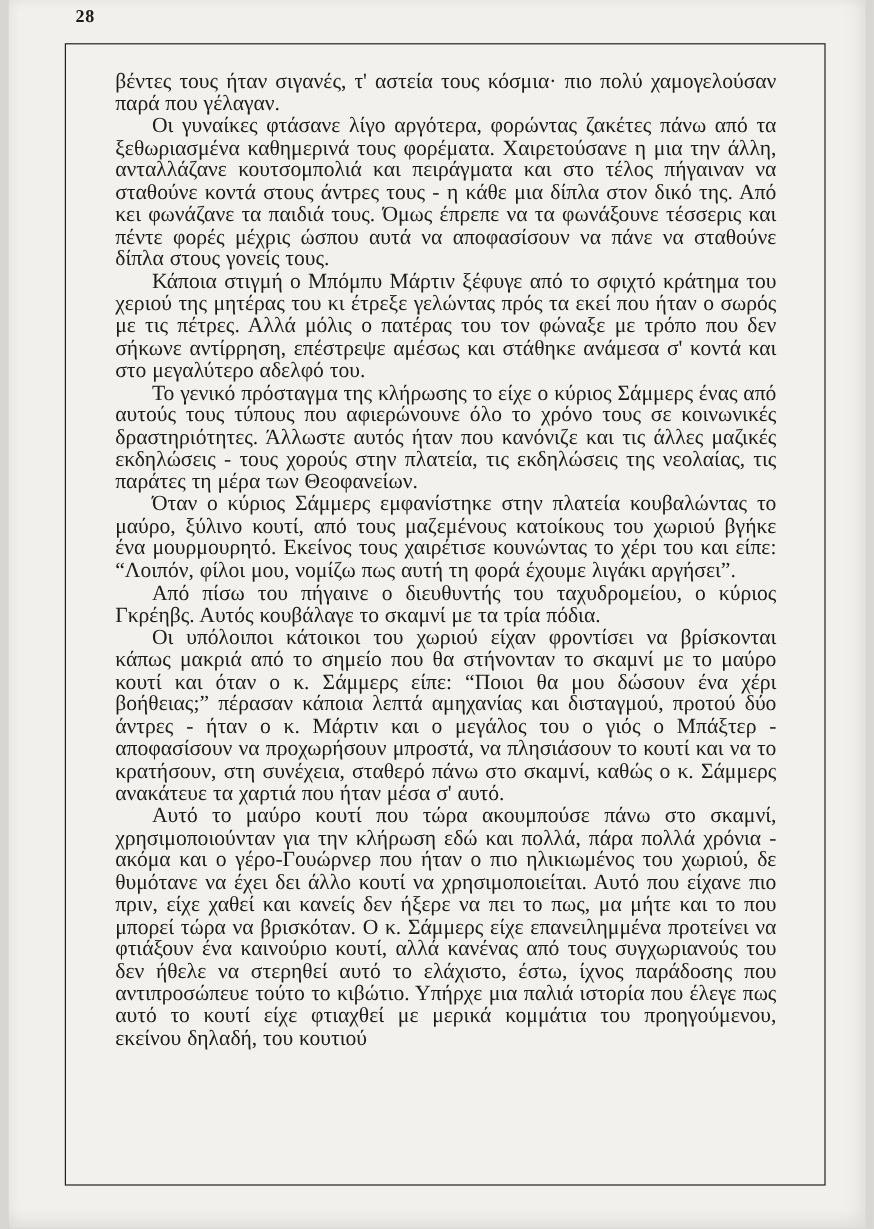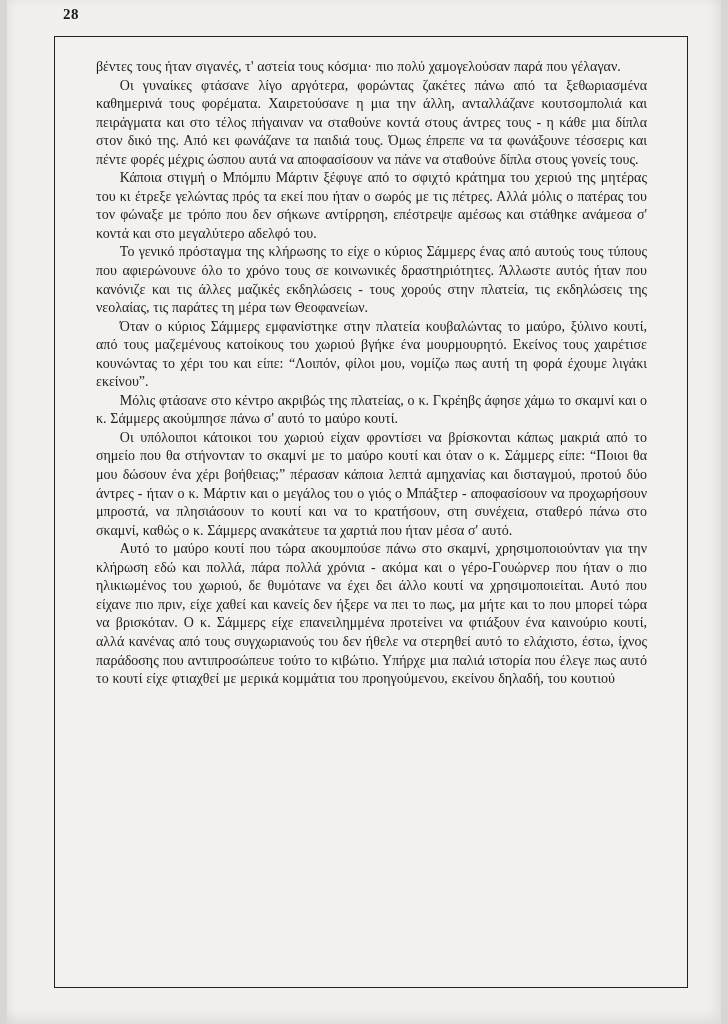--- a/index.html
+++ b/index.html
@@ -35,21 +35,21 @@
     border: 1.5px solid #222;
     box-sizing: border-box;
     background: #f3f1ed;
   }
   .text-block {
     box-sizing: border-box;
     width: 100%;
     height: 100%;
     padding: 21px 40px 18px 41px;
     color: #1c1c1c;
-    font-size: 14px;
+    font-size: 18px;
     line-height: 18.55px;
     text-align: justify;
     overflow: hidden;
   }
   .text-block p {
     margin: 0;
     padding: 0;
     text-indent: 1.7em;
     word-spacing: 0.02em;
   }
@@ -61,19 +61,19 @@
 <body>
 
 <div class="scan-page">
   <div class="page-number">28</div>
   <div class="text-frame">
     <div class="text-block">
       <p class="first">βέντες τους ήταν σιγανές, τ' αστεία τους κόσμια· πιο πολύ χαμογελούσαν παρά που γέλαγαν.</p>
       <p>Οι γυναίκες φτάσανε λίγο αργότερα, φορώντας ζακέτες πάνω από τα ξεθωριασμένα καθημερινά τους φορέματα. Χαιρετούσανε η μια την άλλη, ανταλλάζανε κουτσομπολιά και πειράγματα και στο τέλος πήγαιναν να σταθούνε κοντά στους άντρες τους - η κάθε μια δίπλα στον δικό της. Από κει φωνάζανε τα παιδιά τους. Όμως έπρεπε να τα φωνάξουνε τέσσερις και πέντε φορές μέχρις ώσπου αυτά να αποφασίσουν να πάνε να σταθούνε δίπλα στους γονείς τους.</p>
       <p>Κάποια στιγμή ο Μπόμπυ Μάρτιν ξέφυγε από το σφιχτό κράτημα του χεριού της μητέρας του κι έτρεξε γελώντας πρός τα εκεί που ήταν ο σωρός με τις πέτρες. Αλλά μόλις ο πατέρας του τον φώναξε με τρόπο που δεν σήκωνε αντίρρηση, επέστρεψε αμέσως και στάθηκε ανάμεσα σ' κοντά και στο μεγαλύτερο αδελφό του.</p>
       <p>Το γενικό πρόσταγμα της κλήρωσης το είχε ο κύριος Σάμμερς ένας από αυτούς τους τύπους που αφιερώνουνε όλο το χρόνο τους σε κοινωνικές δραστηριότητες. Άλλωστε αυτός ήταν που κανόνιζε και τις άλλες μαζικές εκδηλώσεις - τους χορούς στην πλατεία, τις εκδηλώσεις της νεολαίας, τις παράτες τη μέρα των Θεοφανείων.</p>
-      <p>Όταν ο κύριος Σάμμερς εμφανίστηκε στην πλατεία κουβαλώντας το μαύρο, ξύλινο κουτί, από τους μαζεμένους κατοίκους του χωριού βγήκε ένα μουρμουρητό. Εκείνος τους χαιρέτισε κουνώντας το χέρι του και είπε: “Λοιπόν, φίλοι μου, νομίζω πως αυτή τη φορά έχουμε λιγάκι εκείνου”.</p>
-      <p>Μόλις φτάσανε στο κέντρο ακριβώς της πλατείας, ο κ. Γκρέηβς άφησε χάμω το σκαμνί και ο κ. Σάμμερς ακούμπησε πάνω σ' αυτό το μαύρο κουτί.</p>
+      <p>Όταν ο κύριος Σάμμερς εμφανίστηκε στην πλατεία κουβαλώντας το μαύρο, ξύλινο κουτί, από τους μαζεμένους κατοίκους του χωριού βγήκε ένα μουρμουρητό. Εκείνος τους χαιρέτισε κουνώντας το χέρι του και είπε: “Λοιπόν, φίλοι μου, νομίζω πως αυτή τη φορά έχουμε λιγάκι αργήσει”.</p>
+      <p>Από πίσω του πήγαινε ο διευθυντής του ταχυδρομείου, ο κύριος Γκρέηβς. Αυτός κουβάλαγε το σκαμνί με τα τρία πόδια.</p>
       <p>Οι υπόλοιποι κάτοικοι του χωριού είχαν φροντίσει να βρίσκονται κάπως μακριά από το σημείο που θα στήνονταν το σκαμνί με το μαύρο κουτί και όταν ο κ. Σάμμερς είπε: “Ποιοι θα μου δώσουν ένα χέρι βοήθειας;” πέρασαν κάποια λεπτά αμηχανίας και δισταγμού, προτού δύο άντρες - ήταν ο κ. Μάρτιν και ο μεγάλος του ο γιός ο Μπάξτερ - αποφασίσουν να προχωρήσουν μπροστά, να πλησιάσουν το κουτί και να το κρατήσουν, στη συνέχεια, σταθερό πάνω στο σκαμνί, καθώς ο κ. Σάμμερς ανακάτευε τα χαρτιά που ήταν μέσα σ' αυτό.</p>
       <p>Αυτό το μαύρο κουτί που τώρα ακουμπούσε πάνω στο σκαμνί, χρησιμοποιούνταν για την κλήρωση εδώ και πολλά, πάρα πολλά χρόνια - ακόμα και ο γέρο-Γουώρνερ που ήταν ο πιο ηλικιωμένος του χωριού, δε θυμότανε να έχει δει άλλο κουτί να χρησιμοποιείται. Αυτό που είχανε πιο πριν, είχε χαθεί και κανείς δεν ήξερε να πει το πως, μα μήτε και το που μπορεί τώρα να βρισκόταν. Ο κ. Σάμμερς είχε επανειλημμένα προτείνει να φτιάξουν ένα καινούριο κουτί, αλλά κανένας από τους συγχωριανούς του δεν ήθελε να στερηθεί αυτό το ελάχιστο, έστω, ίχνος παράδοσης που αντιπροσώπευε τούτο το κιβώτιο. Υπήρχε μια παλιά ιστορία που έλεγε πως αυτό το κουτί είχε φτιαχθεί με μερικά κομμάτια του προηγούμενου, εκείνου δηλαδή, του κουτιού</p>
     </div>
   </div>
 </div>
 
 </body></html>

